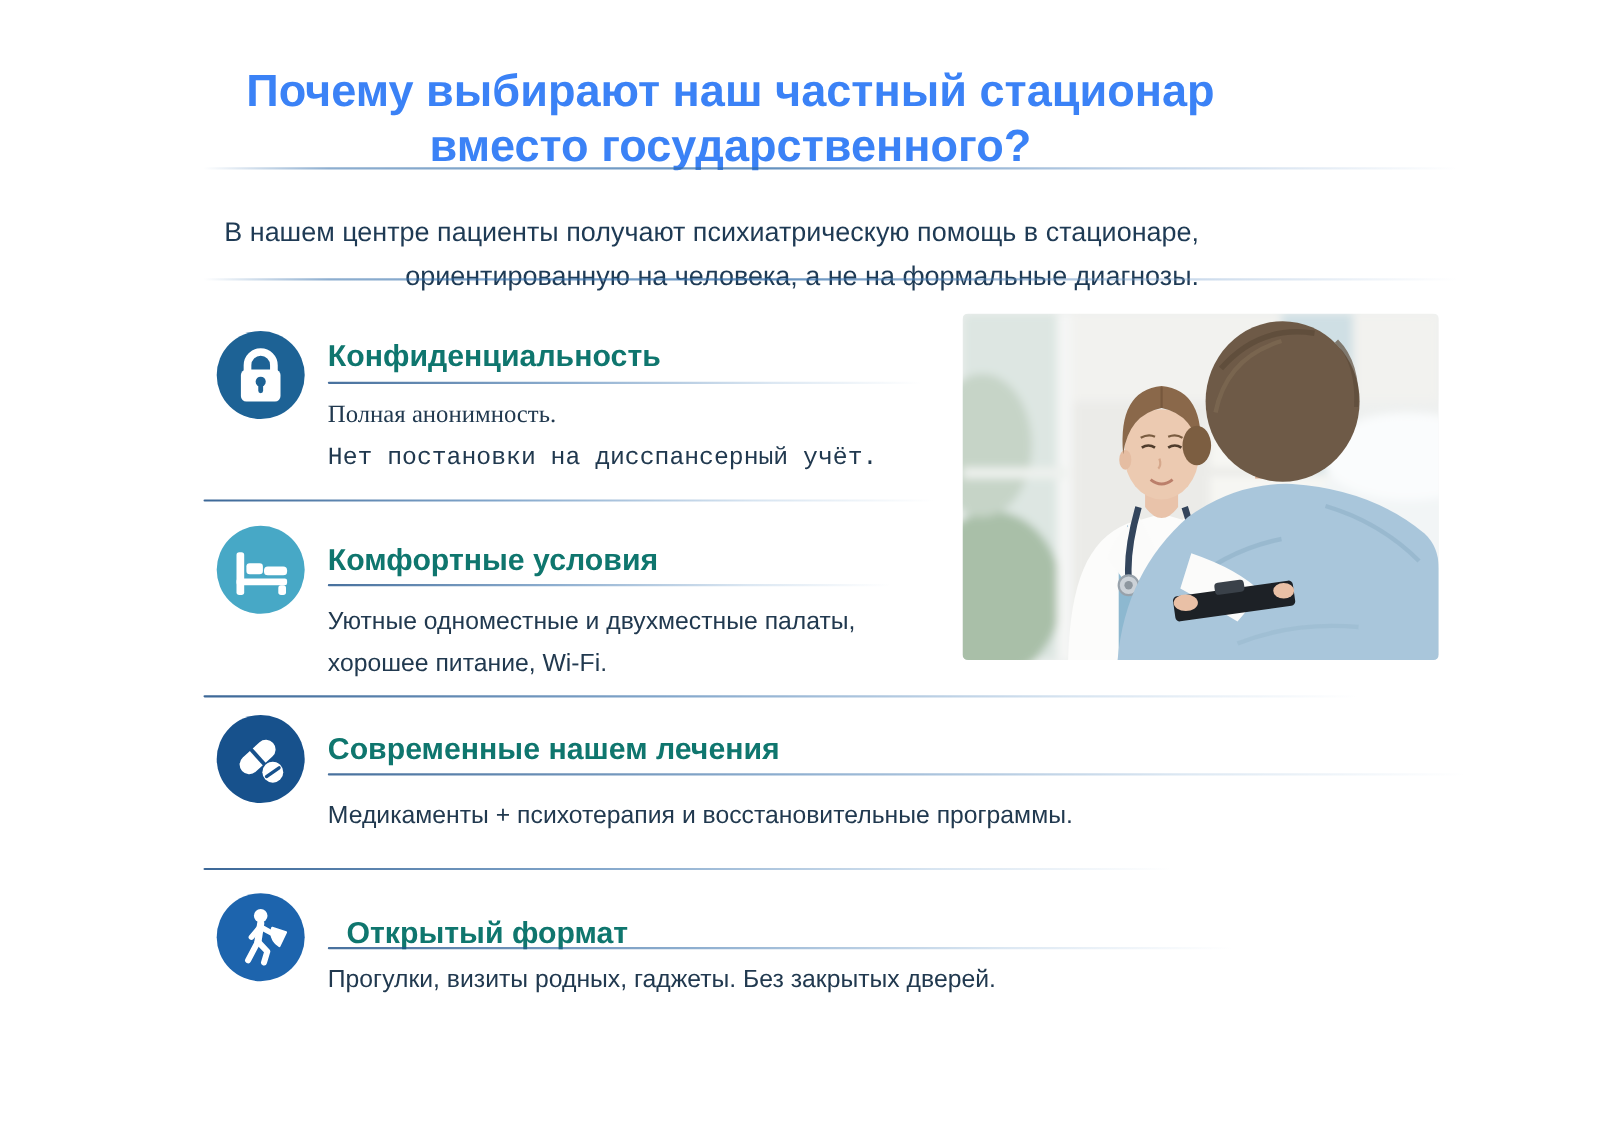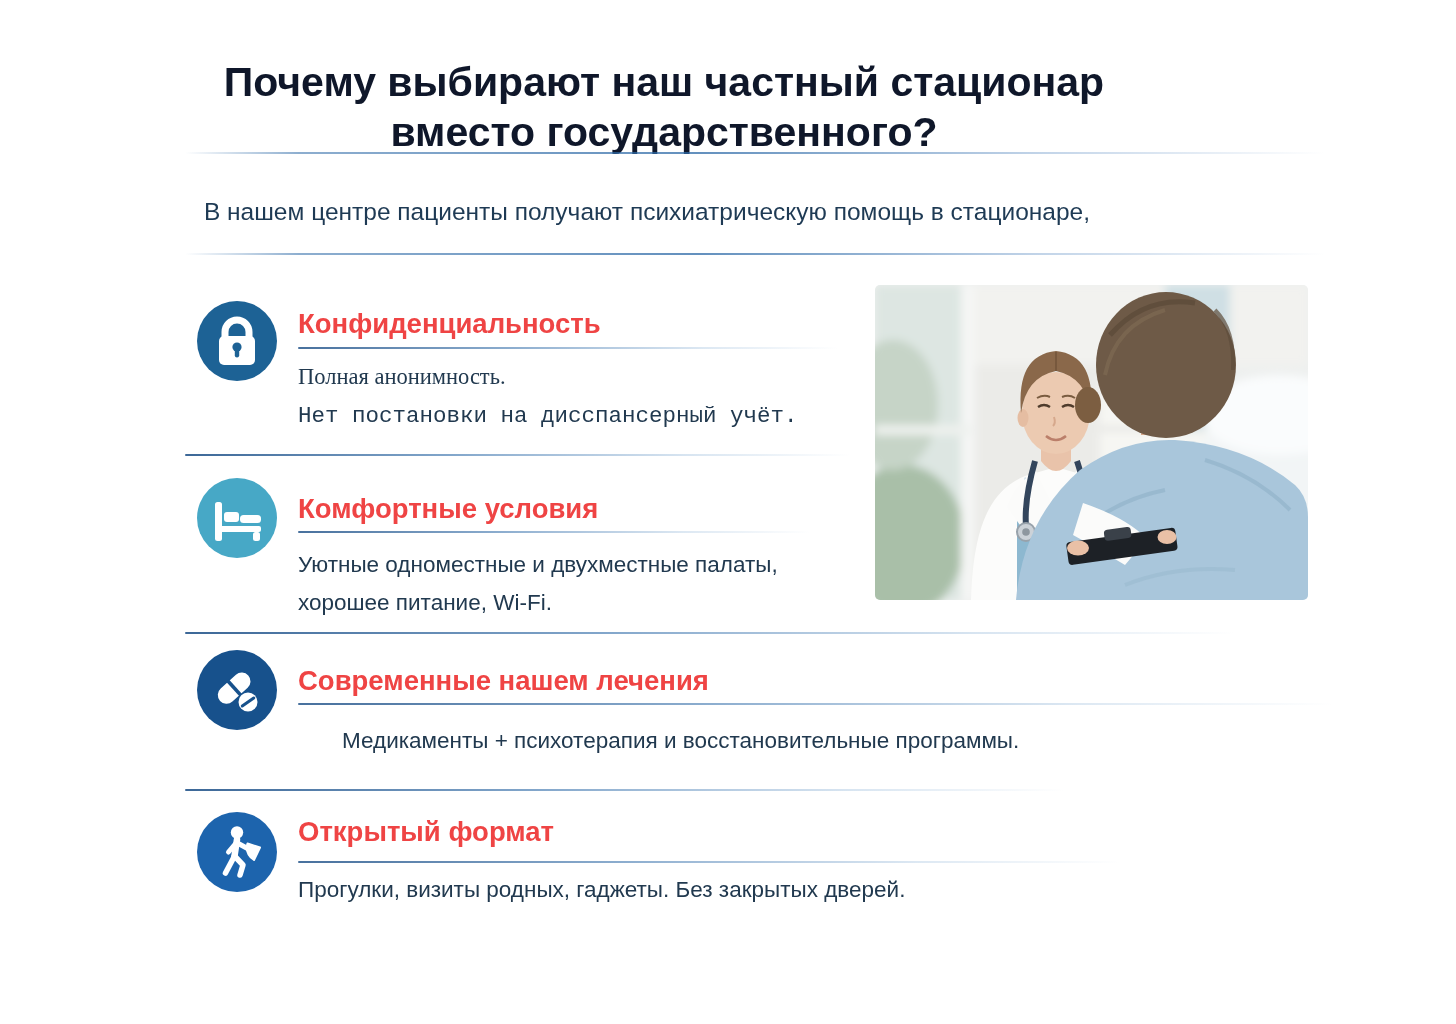--- a/index.html
+++ b/index.html
@@ -2,21 +2,21 @@
 <html><head>
 <meta charset="utf-8">
 <style>
   html,body { margin:0; padding:0; background:#ffffff; }
   .page {
     position:relative; width:1456px; height:1024px; background:#ffffff;
     font-family:"Liberation Sans","DejaVu Sans",sans-serif; overflow:hidden;
   }
   .title {
     position:absolute; left:185px; top:30px; width:958px; text-align:center;
-    color:#0f172a; font-weight:bold; font-size:41px; line-height:50px;
+    color:#3b82f6; font-weight:bold; font-size:41px; line-height:50px;
   }
   .subtitle {
     position:absolute; left:185px; top:167px; width:905px; text-align:right;
     color:#1e3a54; font-size:24.5px; line-height:40px;
   }
   .rule { position:absolute; height:2px; border-radius:1px; }
   .rule-wide {
     background:linear-gradient(90deg, rgba(47,107,168,0) 0%, rgba(47,107,168,.55) 10%,
       rgba(47,107,168,.75) 45%, rgba(120,160,205,.45) 75%, rgba(200,220,240,0) 100%);
   }
@@ -26,58 +26,58 @@
   }
   .rule-top   { left:185px; top:152px;  width:1140px; }
   .rule-sub   { left:185px; top:253px;  width:1140px; }
   .rule-s1s2  { left:185px; top:454px;  width:665px; }
   .rule-s2s3  { left:185px; top:632px;  width:1050px; }
   .rule-s3s4  { left:185px; top:789px;  width:880px; }
   .section { position:absolute; left:185px; width:1150px; }
   .sec-1 { top:300px; } .sec-2 { top:477px; } .sec-3 { top:649px; } .sec-4 { top:811px; }
   .icon-badge { position:absolute; left:11px; top:0; width:82px; height:82px; }
   .sec-title {
-    position:absolute; left:113px; color:#ef4444; font-weight:bold;
+    position:absolute; left:113px; color:#0f766e; font-weight:bold;
     font-size:27.5px; line-height:33px; white-space:nowrap;
   }
   .sec-1 .sec-title { top:7px; }  .sec-2 .sec-title { top:15px; }
-  .sec-3 .sec-title { top:15px; } .sec-4 .sec-title { top:4px; }
+  .sec-3 .sec-title { top:15px; } .sec-4 .sec-title { top:20px;margin-left:17px; }
   .sec-rule { position:absolute; left:113px; height:2px; border-radius:1px;
     background:linear-gradient(90deg, rgba(26,77,133,.8) 0%, rgba(47,107,168,.55) 40%,
       rgba(140,178,214,.3) 75%, rgba(215,230,245,0) 100%); }
   .sec-1 .sec-rule { top:47px; width:540px; }
   .sec-2 .sec-rule { top:54px; width:512px; }
   .sec-3 .sec-rule { top:54px; width:1035px; }
   .sec-4 .sec-rule { top:50px; width:822px; }
   .sec-line {
     position:absolute; left:113px; color:#21394f; font-size:22.5px;
     line-height:28px; white-space:nowrap;
   }
   .sec-1 .line-0 { top:63px;font-family:Liberation Serif, serif; }  .sec-1 .line-1 { top:102px;font-family:Liberation Mono, monospace; }
   .sec-2 .line-0 { top:74px; }  .sec-2 .line-1 { top:112px; }
-  .sec-3 .line-0 { top:78px;margin-left:44px; }
+  .sec-3 .line-0 { top:78px; }
   .sec-4 .line-0 { top:65px;text-align:right; }
   .photo {
     position:absolute; left:875px; top:285px; width:433px; height:315px;
     border-radius:5px; overflow:hidden; margin:0;
   }
   .photo svg { display:block; }
 </style>
 </head>
 <body>
 
 <div class="page">
 
   <h1 class="title"><span>Почему выбирают наш частный стационар</span><br>
     <span>вместо государственного?</span></h1>
 
   <div class="rule rule-wide rule-top"></div>
 
   <p class="subtitle"><span>В нашем центре пациенты получают психиатрическую помощь в стационаре,</span><br>
-    </p>
+    <span>ориентированную на человека, а не на формальные диагнозы.</span></p>
 
   <div class="rule rule-wide rule-sub"></div>
 
   <div class="section sec-1">
     <span class="icon-badge">
       <svg width="82" height="82" viewBox="0 0 82 82">
         <circle cx="41" cy="41" r="40" fill="#1d6295"></circle>
         <path d="M29 40 v-8 a12 12 0 0 1 24 0 v8" fill="none" stroke="#ffffff" stroke-width="7"></path>
         <rect x="23" y="36" width="36" height="29" rx="5" fill="#ffffff"></rect>
         <circle cx="41" cy="47" r="4.6" fill="#1d6295"></circle>

